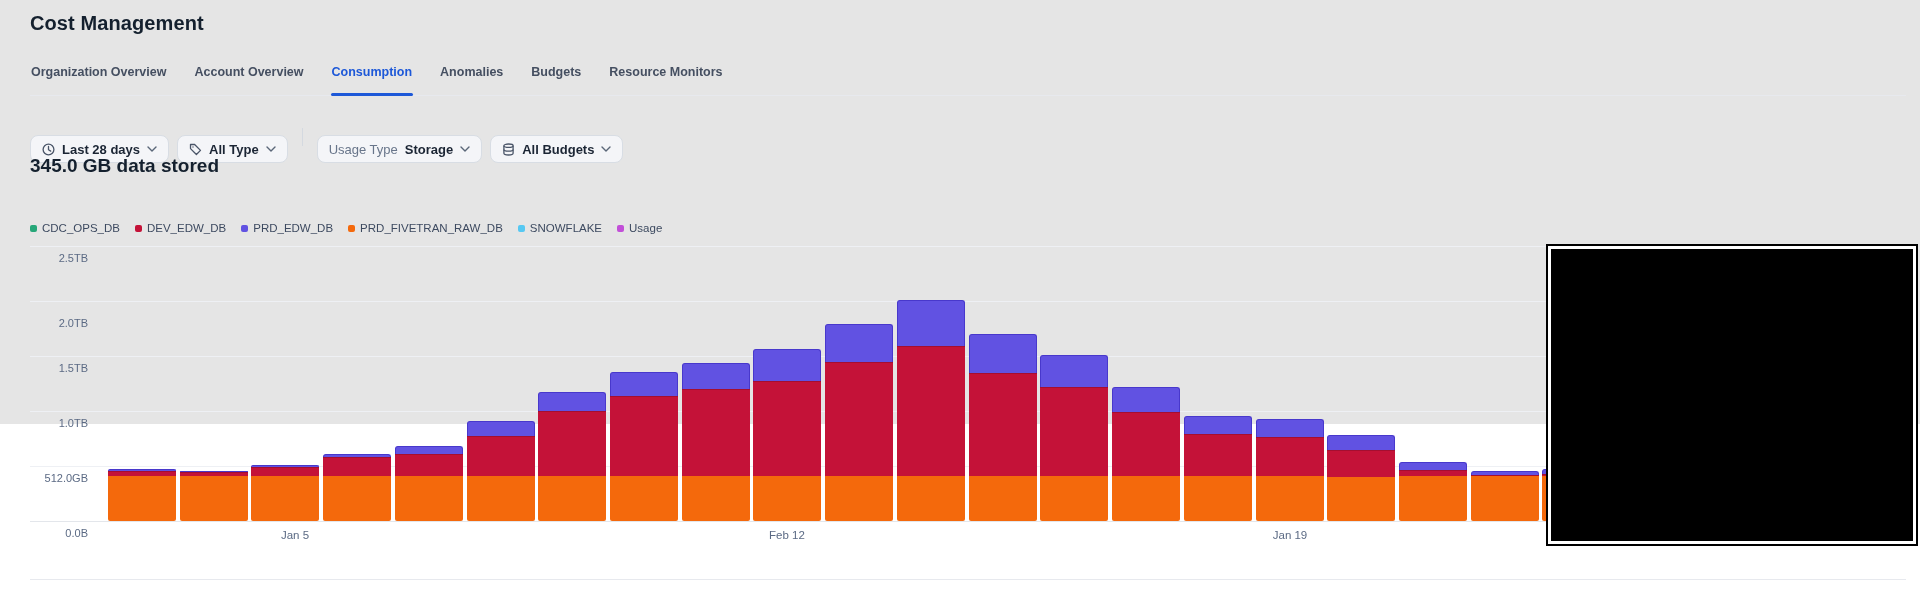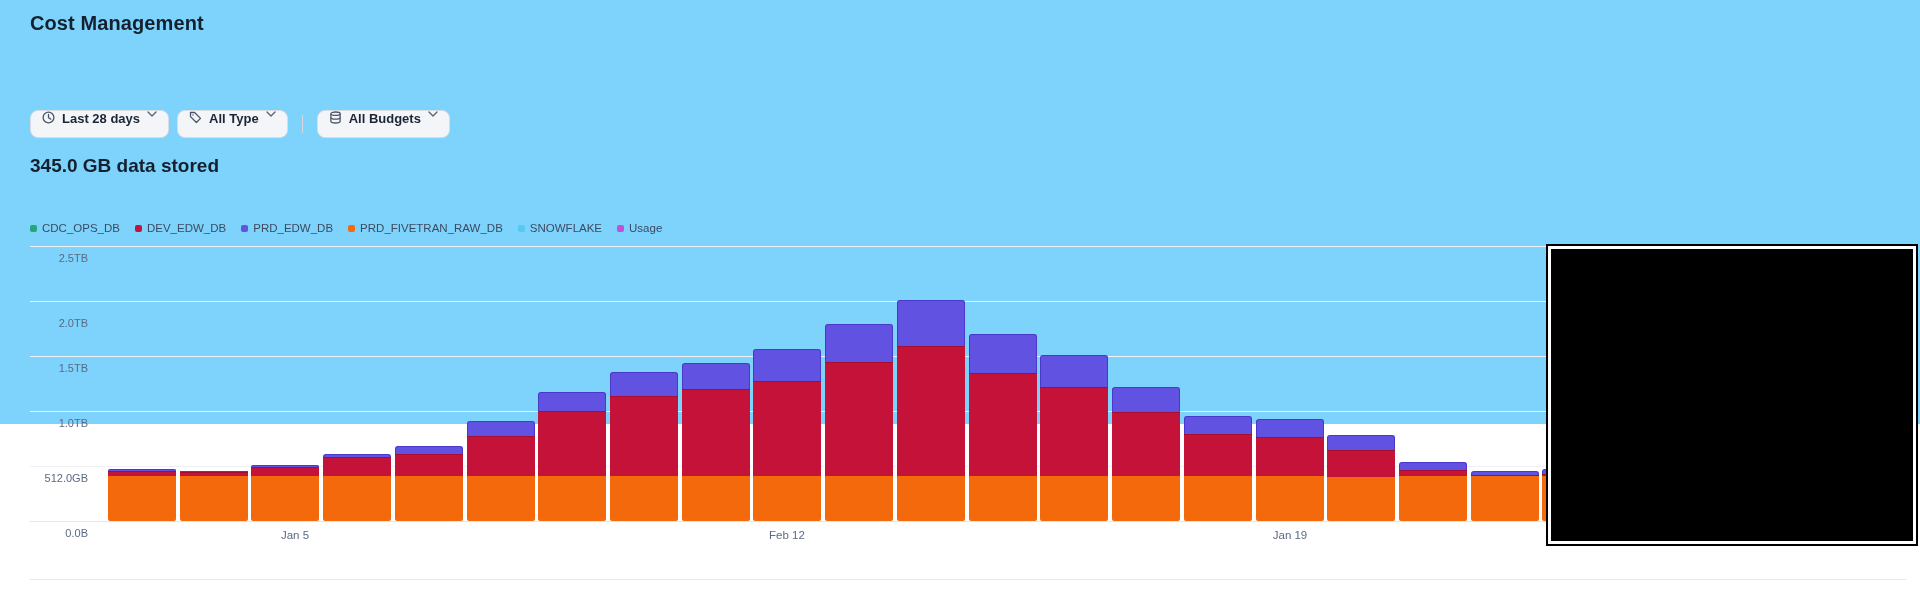--- a/index.html
+++ b/index.html
@@ -1,34 +1,34 @@
 <!DOCTYPE html>
 <html><head>
 <meta charset="utf-8">
 <style>
   * { margin:0; padding:0; box-sizing:border-box; }
   html,body { background:#fff; }
   body { width:1920px; height:592px; overflow:hidden;
          font-family:"Liberation Sans","DejaVu Sans",sans-serif; color:#14202E; }
-  .app { position:relative; width:1920px; height:424px; background:#7dd3fc; }
+  .app { position:relative; width:1920px; height:424px; background:#e5e5e5; }
 
   .page-title { position:absolute; left:30px; top:12px; font-size:20px; font-weight:700; letter-spacing:.1px; }
 
   .tabbar { position:absolute; left:30px; top:64px; width:1876px; display:flex; gap:26px;
             border-bottom:1px solid #E7E9EE; }
   .tab { position:relative; font-size:12.5px; font-weight:600; color:#454F61; line-height:16px;
          padding:0 1px 15px 1px; cursor:pointer; white-space:nowrap; }
   .tab.active { color:#1D58D8; }
   .tab.active::after { content:""; position:absolute; left:0; right:0; bottom:-1px; height:3px;
                        background:#1D58D8; border-radius:2px; }
 
   .filters { position:absolute; left:30px; top:110px; display:flex; align-items:center; gap:8px; }
-  .chip { display:flex; align-items:flex-start; gap:7px; height:28px; padding:0 11px;
+  .chip { display:flex; align-items:center; gap:7px; height:28px; padding:0 11px;
           background:#F4F5F8; border:1px solid #D8DDE4; border-radius:8px;
-          font-size:13px; font-weight:700; color:#1B2534; cursor:pointer; white-space:nowrap; }
+          font-size:13px; font-weight:700; color:#1B2534; cursor:pointer; white-space:nowrap;margin-top:25px; }
   .chip .prefix { font-weight:400; color:#68758A; }
   .chip svg { display:block; }
   .icon { color:#4A5568; }
   .chev { color:#5A6678; }
   .vdiv { width:1px; height:18px; background:#D4D9E0; margin:0 6px; }
 
   .headline { position:absolute; left:30px; top:155px; font-size:19px; font-weight:700; }
 
   .legend { position:absolute; left:30px; top:222px; display:flex; align-items:center; gap:15px; }
   .legend-item { display:flex; align-items:center; gap:5px; font-size:11.5px; color:#3D4A60; cursor:pointer; }
@@ -53,20 +53,28 @@
 
   .bottom-sep { position:absolute; left:30px; top:579px; width:1876px; height:1px; background:#E7E9EE; }
 </style>
 </head>
 <body>
 
 <div class="app">
 
   <div class="page-title">Cost Management</div>
 
+  <div class="tabbar">
+    <div class="tab">Organization Overview</div>
+    <div class="tab">Account Overview</div>
+    <div class="tab active">Consumption</div>
+    <div class="tab">Anomalies</div>
+    <div class="tab">Budgets</div>
+    <div class="tab">Resource Monitors</div>
+  </div>
 
   <div class="filters">
     <div class="chip">
       <span class="icon">
         <svg width="13" height="13" viewBox="0 0 13 13" fill="none" stroke="currentColor" stroke-width="1.3">
           <circle cx="6.5" cy="6.5" r="5.4"></circle>
             <path d="M6.5 3.4v3.3l2.2 1.4" stroke-linecap="round"></path>
         </svg>
       </span>
       <span>Last 28 days</span>
@@ -87,20 +95,29 @@
       <span>All Type</span>
       <span class="chev">
         <svg width="10" height="6" viewBox="0 0 10 6" fill="none" stroke="currentColor" stroke-width="1.4">
           <path d="M1 1l4 4 4-4" stroke-linecap="round" stroke-linejoin="round"></path>
         </svg>
       </span>
     </div>
 
     <div class="vdiv"></div>
 
+    <div class="chip">
+      <span class="prefix">Usage Type</span>
+      <span>Storage</span>
+      <span class="chev">
+        <svg width="10" height="6" viewBox="0 0 10 6" fill="none" stroke="currentColor" stroke-width="1.4">
+          <path d="M1 1l4 4 4-4" stroke-linecap="round" stroke-linejoin="round"></path>
+        </svg>
+      </span>
+    </div>
 
     <div class="chip">
       <span class="icon">
         <svg width="13" height="13" viewBox="0 0 13 13" fill="none" stroke="currentColor" stroke-width="1.3">
           <ellipse cx="6.5" cy="2.7" rx="4.6" ry="1.7"></ellipse>
           <path d="M1.9 2.7v7.6c0 .95 2.06 1.7 4.6 1.7s4.6-.75 4.6-1.7V2.7"></path>
           <path d="M1.9 6.5c0 .95 2.06 1.7 4.6 1.7s4.6-.75 4.6-1.7"></path>
         </svg>
       </span>
       <span>All Budgets</span>

